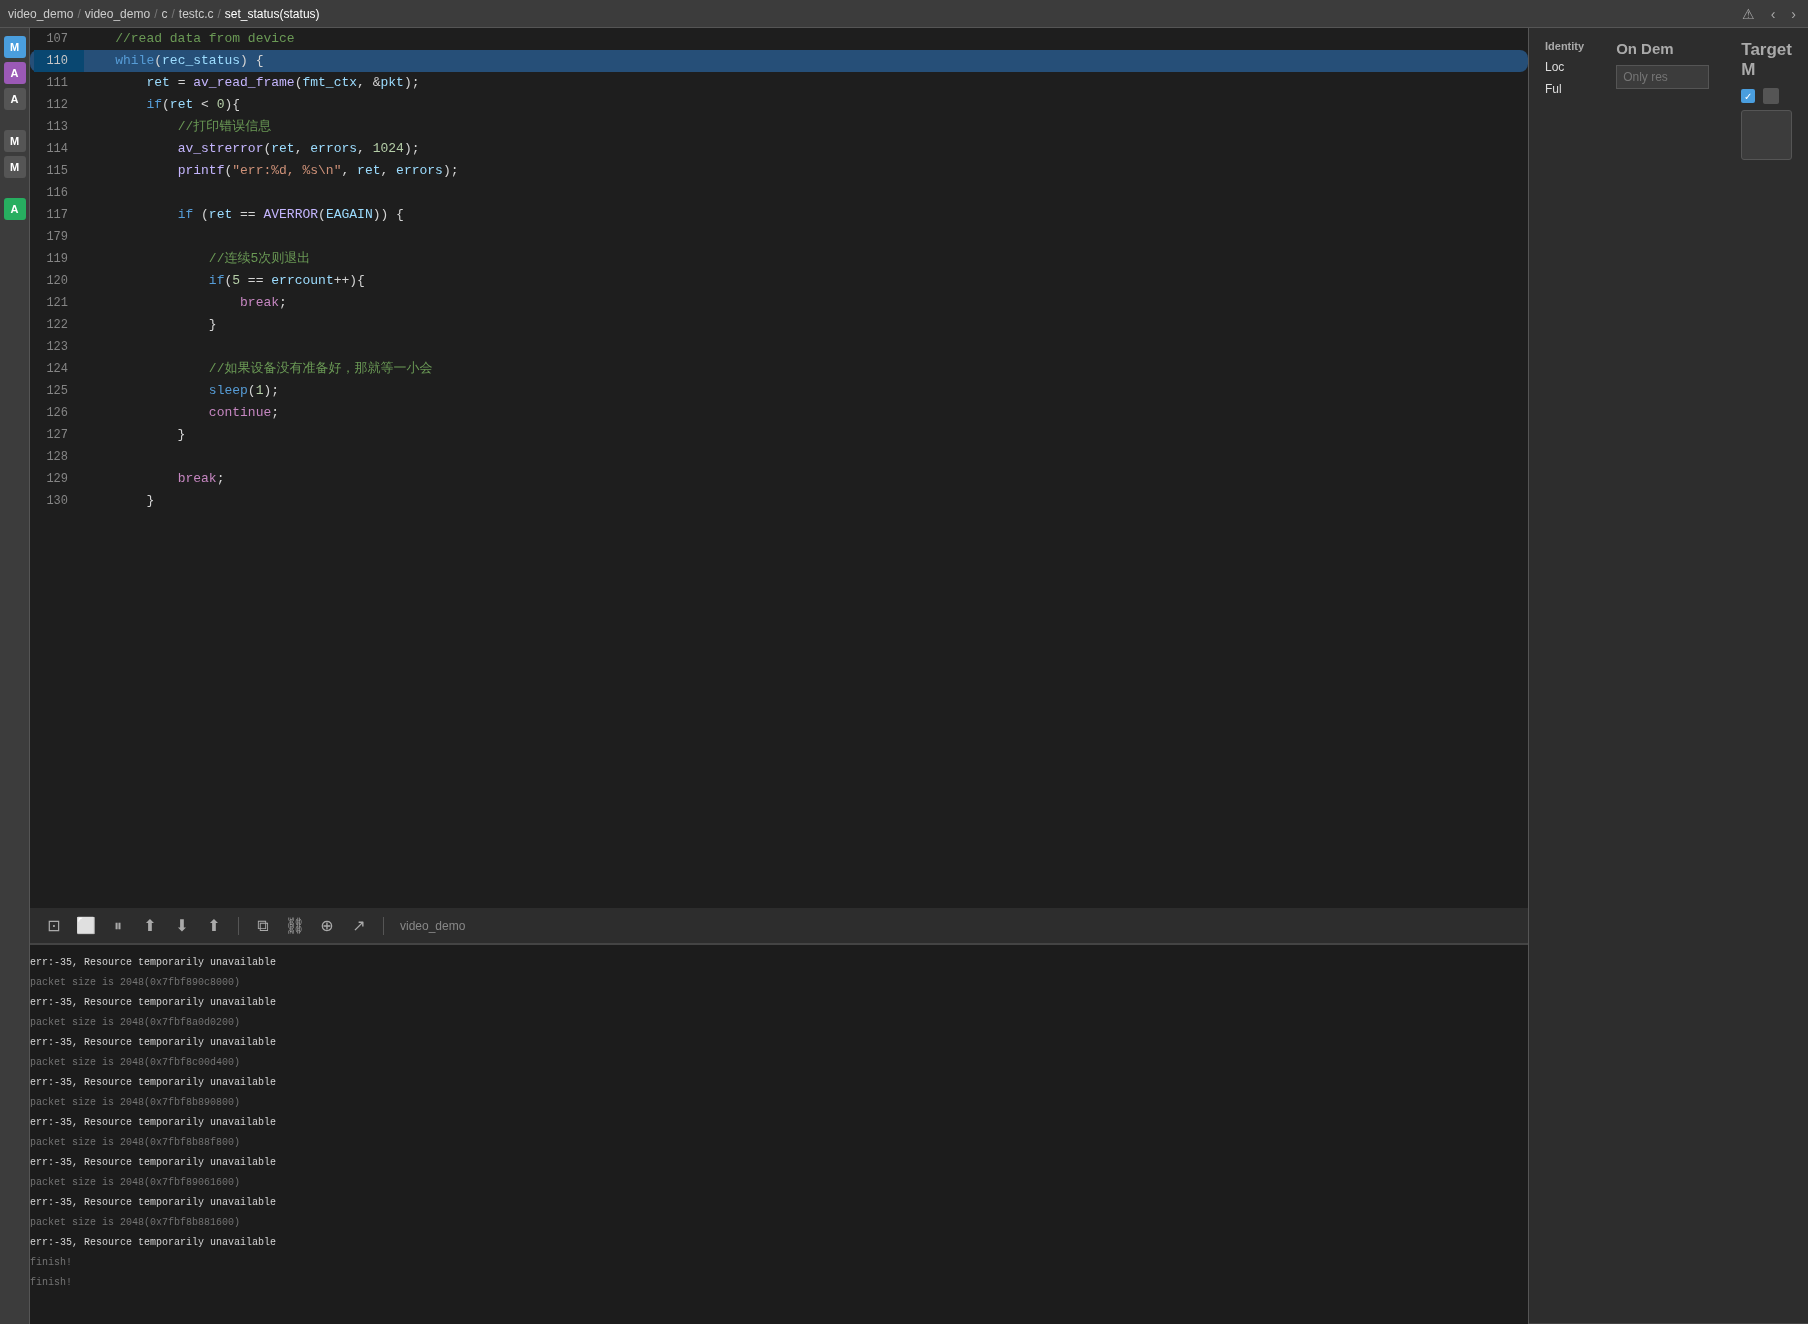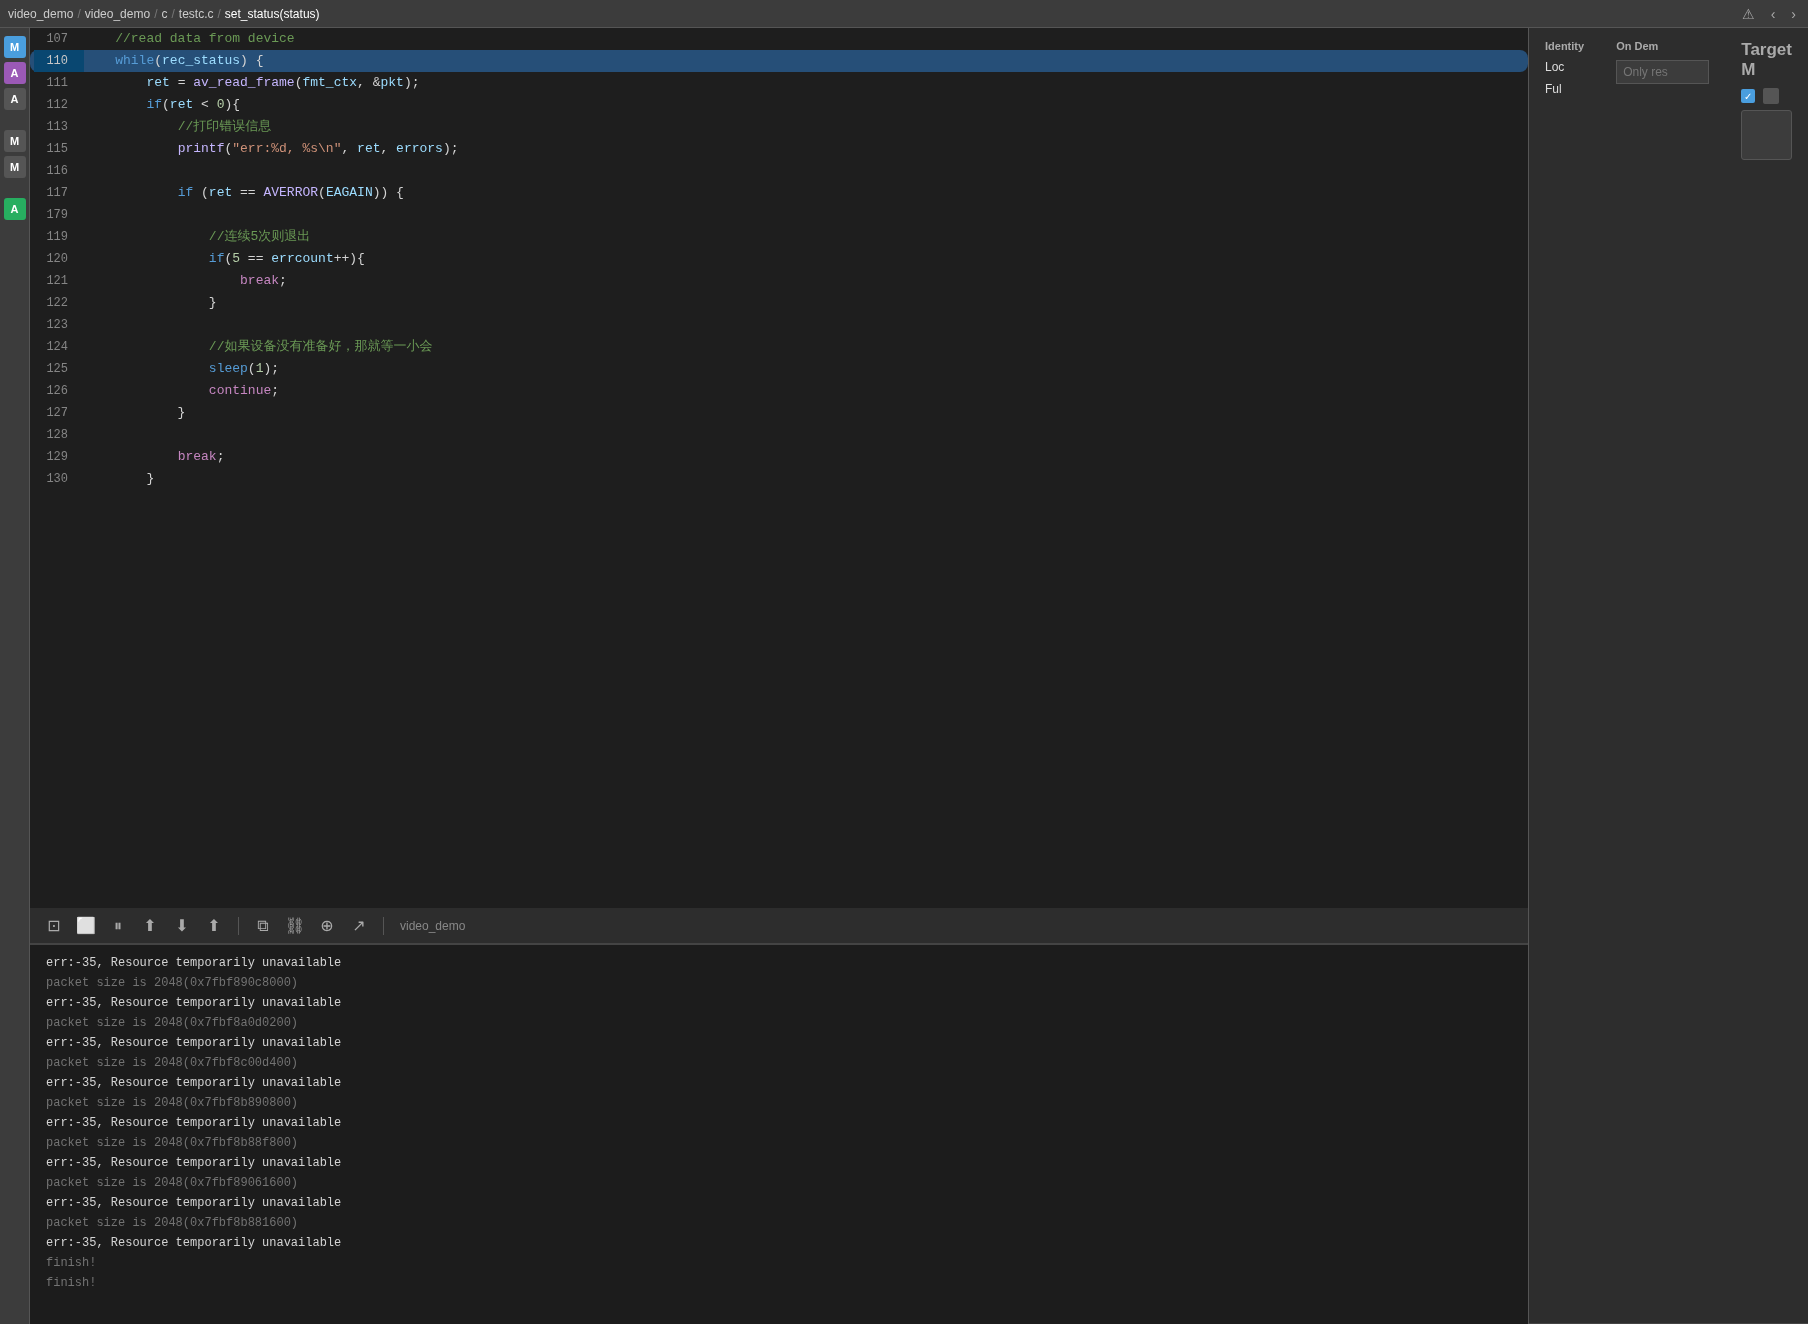--- a/index.html
+++ b/index.html
@@ -186,23 +186,23 @@
     }
     .terminal-name {
       font-size: 12px;
       color: #888;
       margin-left: 4px;
     }
 
     .terminal-output {
       flex: 1;
       overflow-y: auto;
-      padding: 8px 16px;
+      padding: 8px 0;
       font-family: 'Menlo', 'Monaco', 'Courier New', monospace;
-      font-size: 12px;
+      font-size: 10px;
       line-height: 20px;
       color: #d4d4d4;
     }
     .terminal-output .err-line { color: #d4d4d4; font-weight: normal; }
     .terminal-output .bold-line { color: #737373; font-weight: normal; }
 
     
     .right-panel {
       width: 280px;
       background: #2d2d2d;
@@ -221,21 +221,21 @@
     .right-field-value {
       font-size: 12px;
       color: #ddd;
     }
 
     .on-demand-section {
       padding: 12px 16px;
       border-bottom: 1px solid #444;
     }
     .on-demand-title {
-      font-size: 11px;
+      font-size: 15px;
       color: #aaa;
       font-weight: 600;
       margin-bottom: 8px;
     }
     .only-res-input {
       width: 100%;
       background: #3c3c3c;
       border: 1px solid #555;
       border-radius: 0;
       color: #ddd;
@@ -382,20 +382,24 @@
         <div class="code-line">
           <div class="line-number">112</div>
           <div class="line-content">        <span class="kw">if</span>(<span class="var">ret</span> &lt; <span class="num">0</span>){</div>
         </div>
 
         <div class="code-line">
           <div class="line-number">113</div>
           <div class="line-content">            <span class="cm">//打印错误信息</span></div>
         </div>
 
+        <div class="code-line">
+          <div class="line-number">114</div>
+          <div class="line-content">            <span class="fn">av_strerror</span>(<span class="var">ret</span>, <span class="var">errors</span>, <span class="num">1024</span>);</div>
+        </div>
 
         <div class="code-line">
           <div class="line-number">115</div>
           <div class="line-content">            <span class="fn">printf</span>(<span class="str">"err:%d, %s\n"</span>, <span class="var">ret</span>, <span class="var">errors</span>);</div>
         </div>
 
         <div class="code-line">
           <div class="line-number">116</div>
           <div class="line-content"></div>
         </div>

